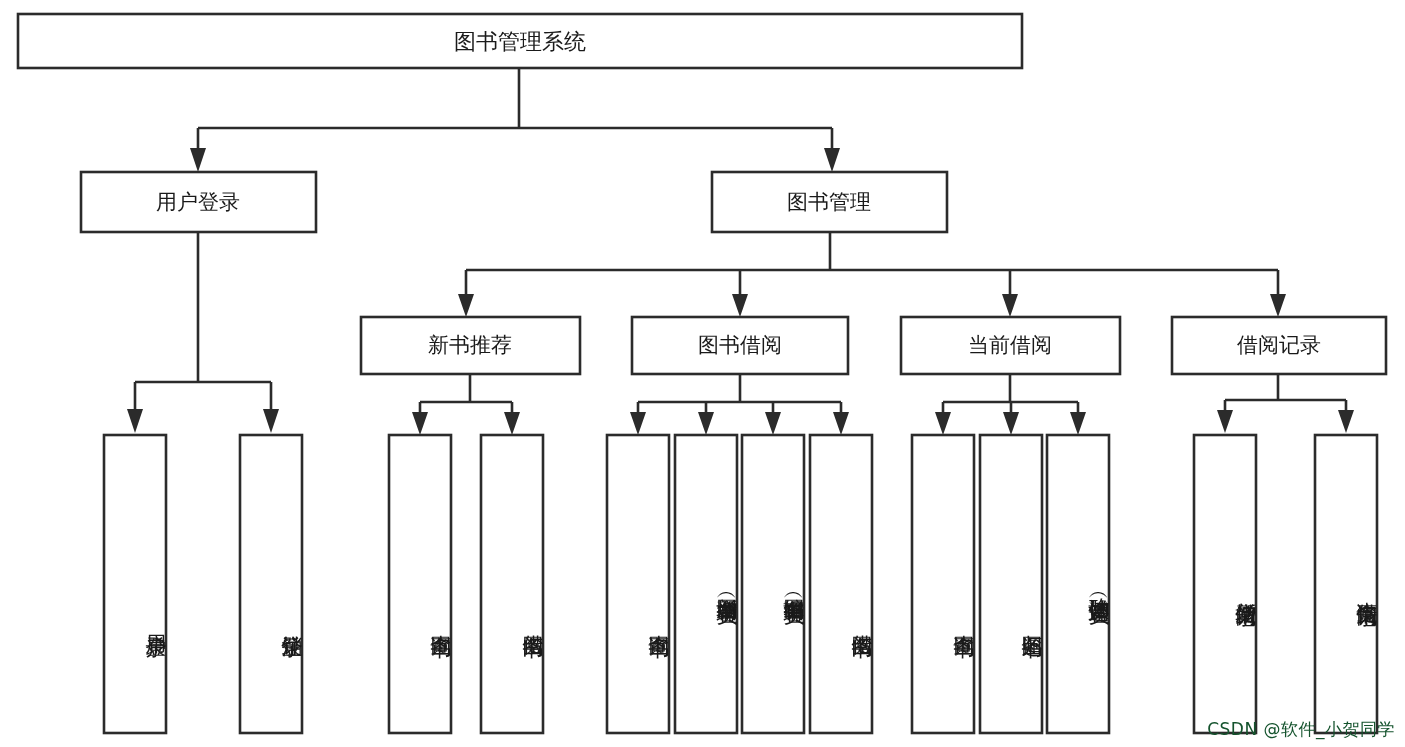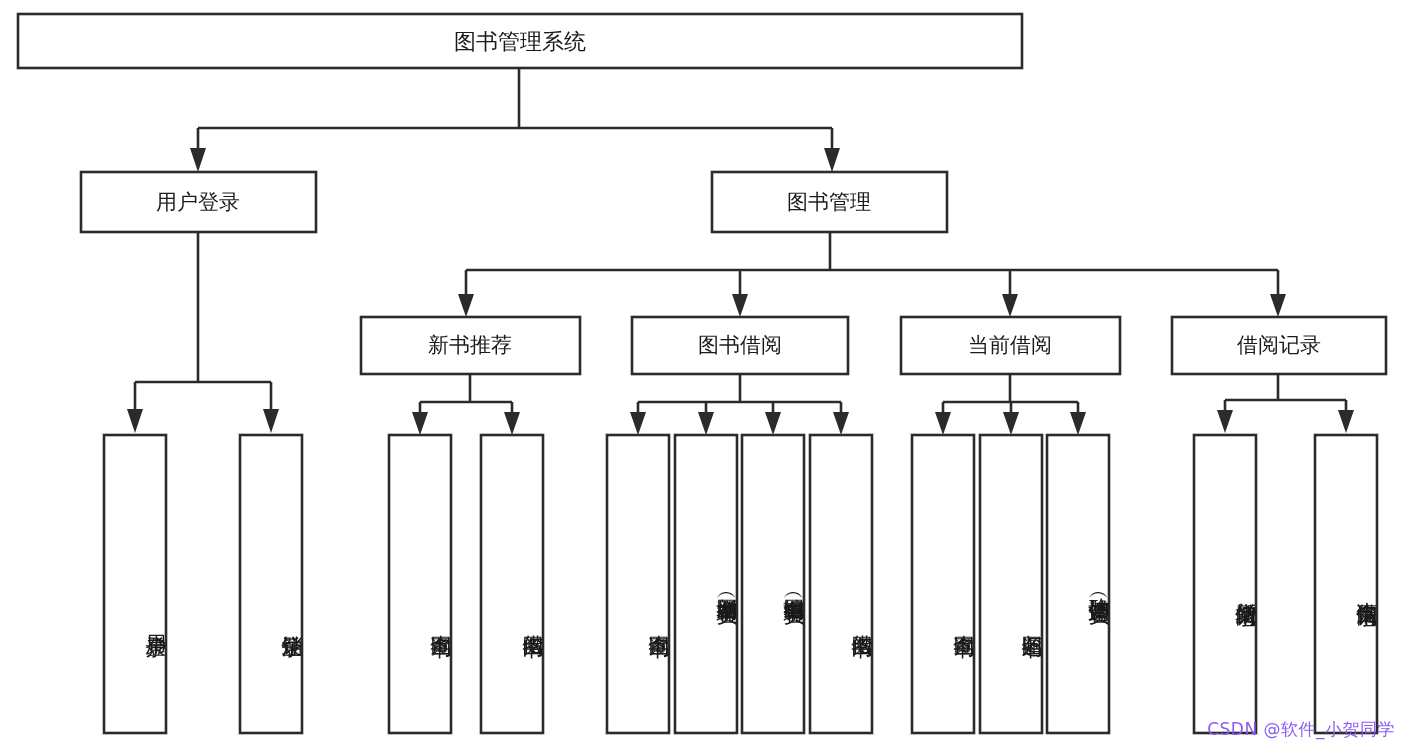--- a/index.html
+++ b/index.html
@@ -66,21 +66,21 @@
     white-space: nowrap;
     text-align: center;
     pointer-events: none;
   }
   .watermark {
     position: absolute;
     right: 10px;
     bottom: 6px;
     font-family: "DejaVu Sans", "Liberation Sans", sans-serif;
     font-size: 17px;
-    color: #8b5cf6;
+    color: #14532d;
     letter-spacing: 0.5px;
     white-space: nowrap;
   }
 </style>
 </head>
 <body>
 
 <div id="diagram-root">
 
   <svg class="diagram-canvas" viewBox="0 0 1405 747" xmlns="http://www.w3.org/2000/svg">

